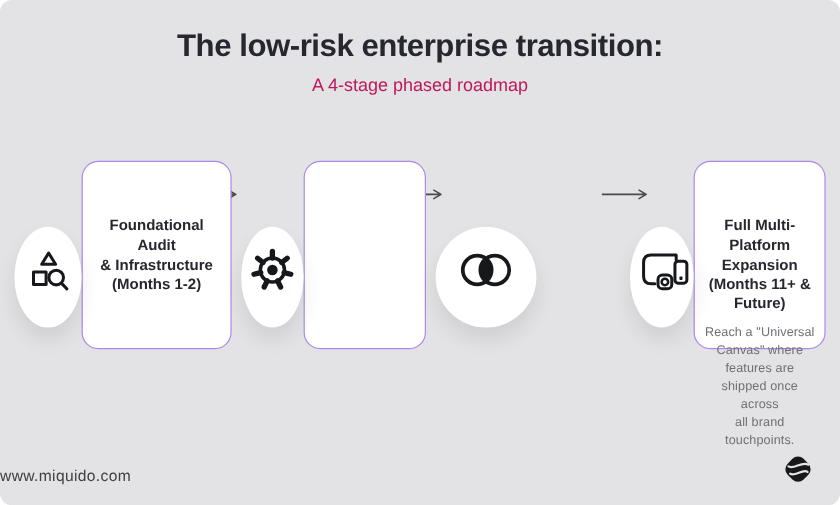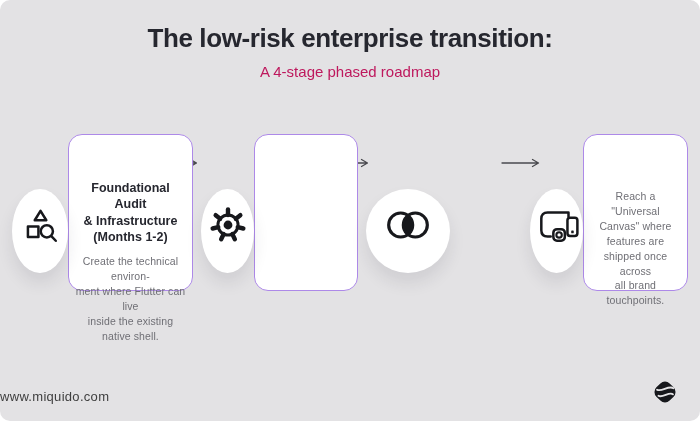--- a/index.html
+++ b/index.html
@@ -69,23 +69,20 @@
             <rect x="8.5" y="21.5" width="10" height="10"></rect>
             <circle cx="26.5" cy="26" r="5.8"></circle>
             <path d="M30.8 30.6 L35 35"></path>
           </g>
         </svg>
       </div>
       <div class="card">
         <p class="card-title">Foundational Audit
 &amp; Infrastructure
 (Months 1-2)</p>
-        <p class="card-desc">Create the technical environ-
-ment where Flutter can live
-inside the existing native shell.</p>
       </div>
     </div>
 
     <div class="stage">
       <div class="icon-circle">
         <svg width="42" height="42" viewBox="0 0 40 40">
           <g stroke="#17181c" fill="none" stroke-linecap="round">
             <g stroke-width="4.2">
               <path d="M20 10.5 L20 5.2"></path>
               <path d="M27.43 14.08 L31.73 10.65"></path>
@@ -120,20 +117,23 @@
           <g fill="none" stroke="#17181c" stroke-width="2.4" stroke-linecap="round" stroke-linejoin="round">
             <path d="M33 12 V8 H13 Q7 8 7 14 V25 Q7 31 13 31 H16"></path>
             <rect x="18.5" y="24" width="11" height="11" rx="3.5"></rect>
             <circle cx="24" cy="29.5" r="2.6" stroke-width="2"></circle>
             <rect x="32" y="13" width="9.5" height="17.5" rx="2.5"></rect>
           </g>
           <rect x="35.6" y="25.2" width="2.4" height="2.8" rx="0.6" fill="#17181c"></rect>
         </svg>
       </div>
       <div class="card">
+        <p class="card-title">Full Multi-Platform
+Expansion
+(Months 11+ &amp; Future)</p>
         <p class="card-desc">Reach a "Universal Canvas" where
 features are shipped once across
 all brand touchpoints.</p>
       </div>
     </div>
 
   </div>
 
   <div class="arrow arrow-1">
     <svg width="40" height="12" viewBox="0 0 40 12">

